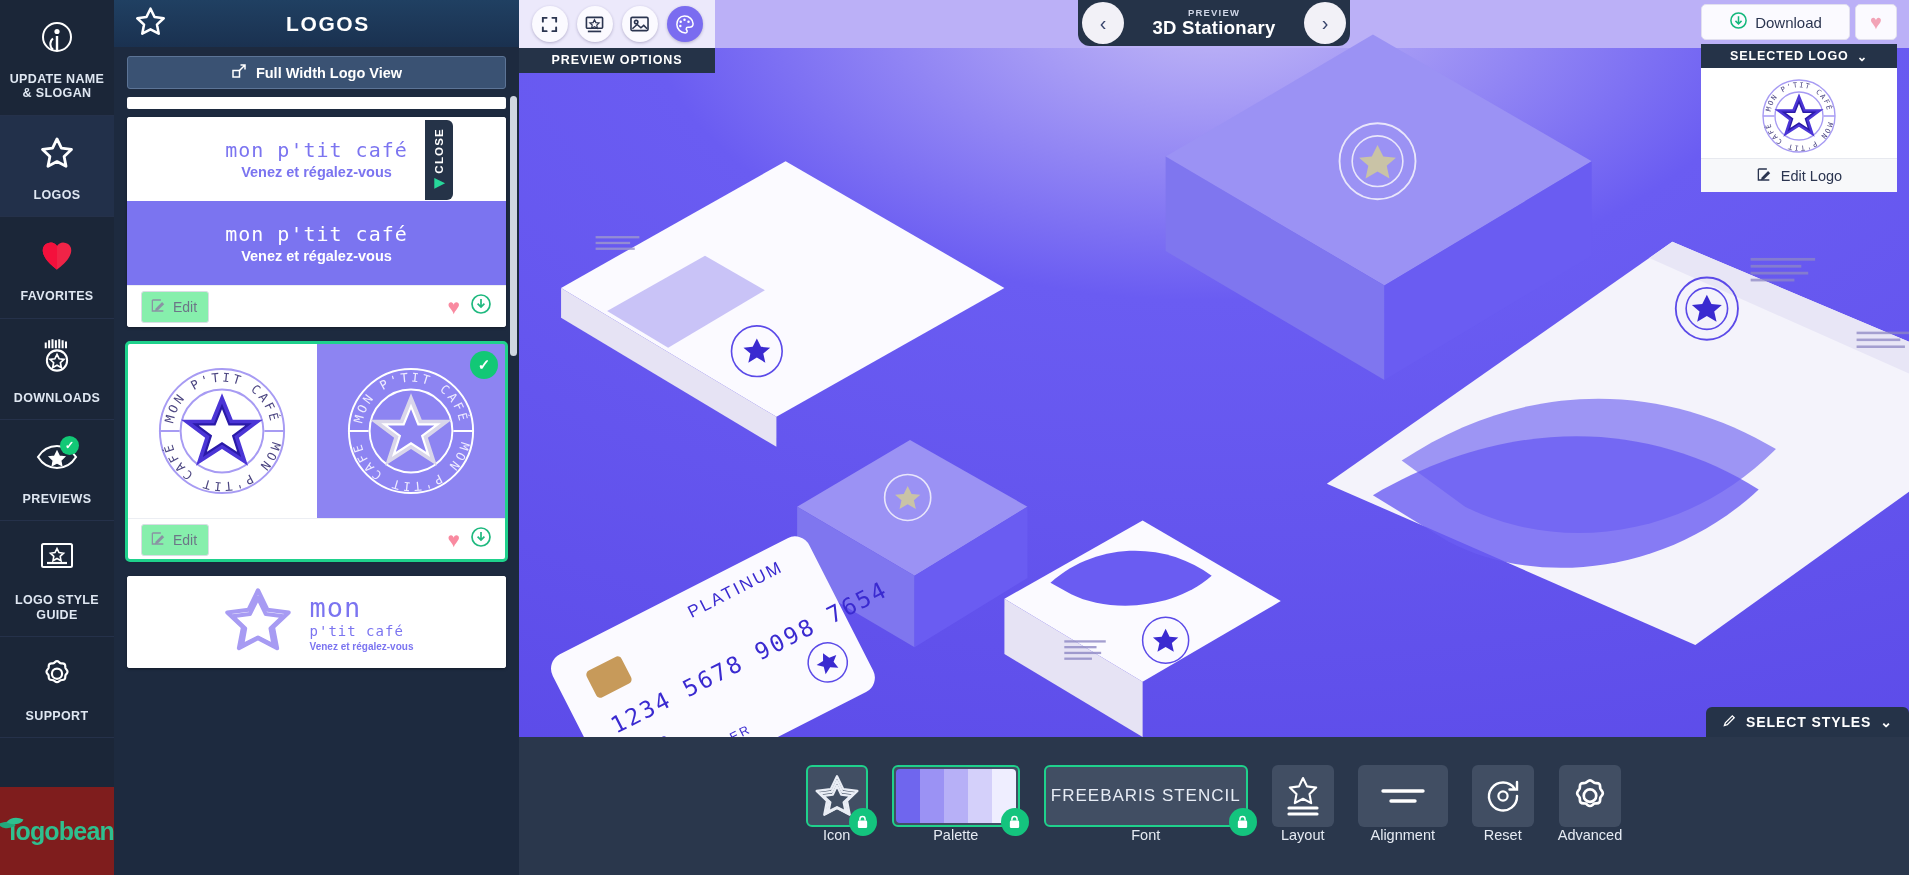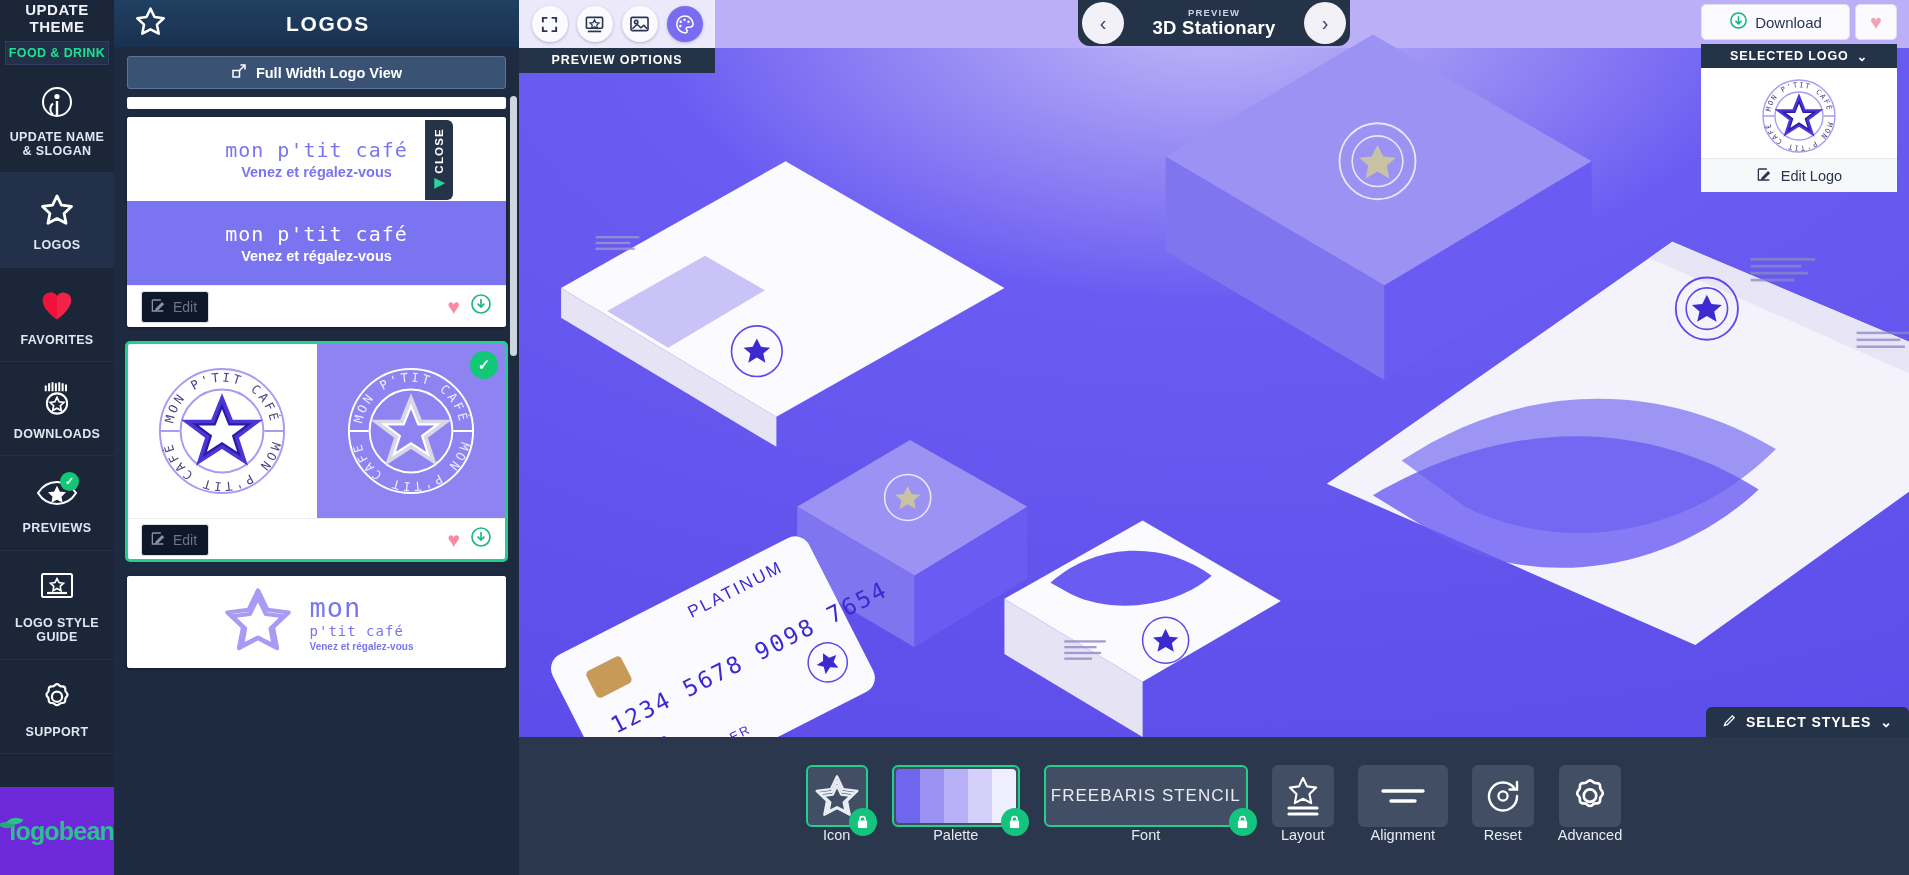--- a/index.html
+++ b/index.html
@@ -28,30 +28,30 @@
     color:#20e08f; font-size:12.5px; font-weight:700; letter-spacing:.4px;
     padding:4px 0; text-align:center;
   }
   .rail-item {
     width:100%; padding:16px 4px 14px; text-align:center;
     border-bottom:1px solid #25314a; position:relative;
   }
   .rail-item.sel { background:#22304a; }
   .rail-item .ic { height:42px; display:flex; align-items:center; justify-content:center; }
   .rail-item .lb {
-    margin-top:7px; font-size:12.5px; font-weight:700; letter-spacing:.35px;
+    margin-top:14px; font-size:12.5px; font-weight:700; letter-spacing:.35px;
     color:#dfe7f2; line-height:1.15;
   }
   .badge-check {
     position:absolute; width:19px; height:19px; border-radius:50%;
     background:#12c876; color:#fff; font-size:11px; line-height:19px;
     top:16px; left:60px; font-weight:700;
   }
   .rail-logo {
-    margin-top:auto; width:100%; height:88px; background:#6d28d9;
+    margin-top:auto; width:100%; height:88px; background:#7f1d1d;
     display:flex; align-items:center; justify-content:center; gap:2px;
   }
   .rail-logo .lg { color:#2fbf8f; font-size:25px; font-weight:700; letter-spacing:-.8px;}
   .leafs { width:22px; height:20px; position:relative; margin-right:-4px; margin-bottom:10px;}
   .leafs i { position:absolute; width:14px; height:10px; background:#2fbf8f; border-radius:0 100% 0 100%; }
   .leafs i:nth-child(1){ transform:rotate(-30deg); left:0; top:4px; background:#23a87b;}
   .leafs i:nth-child(2){ transform:rotate(25deg) scaleX(-1); left:8px; top:0px; }
 
   
   .logospanel {
@@ -93,21 +93,21 @@
     color:#7b74f0; white-space:nowrap; font-weight:400;
   }
   .lc-purple .wordmark { color:#fff; }
   .slogan { font-size:14.5px; font-weight:700; color:#7b74f0; margin-top:2px;}
   .lc-purple .slogan { color:#fff; }
   .lc-foot {
     height:42px; background:#fff; display:flex; align-items:center;
     padding:0 14px; gap:10px; border-top:1px solid #eceef3;
   }
   .edit-btn {
-    border:1px solid #d9dde4; background:#0f172a; border-radius:3px;
+    border:1px solid #d9dde4; background:#86efac; border-radius:3px;
     padding:5px 11px 5px 8px; display:flex; align-items:center; gap:6px;
     font-size:14px; color:#6c7687; cursor:pointer;
   }
   .lc-foot .spacer { flex:1; }
   .heart-ic { color:#f98aa0; font-size:21px; cursor:pointer; }
   .dl-ic { color:#1fb97f; font-size:21px; cursor:pointer; }
   .check-round {
     position:absolute; right:8px; top:8px; width:28px; height:28px; border-radius:50%;
     background:#12c876; color:#fff; font-size:15px; font-weight:700;
     display:flex; align-items:center; justify-content:center; z-index:5;
@@ -244,24 +244,20 @@
   }
   .ubox { width:62px; }
   .wbox { width:90px; }
 </style>
 </head>
 <body>
 
 <div class="app">
 
   <nav class="rail">
-    <div class="rail-top">
-      <div class="ttl">UPDATE THEME</div>
-      <div class="theme-pill">FOOD &amp; DRINK</div>
-    </div>
 
     <div class="rail-item">
       <div class="ic">
         <svg width="34" height="34" viewBox="0 0 34 34" fill="none" stroke="#fff" stroke-width="2">
           <circle cx="17" cy="17" r="14"></circle>
           <circle cx="17" cy="11.5" r="2.6" fill="#fff" stroke="none"></circle>
           <path d="M17 16v15" stroke-width="2.4"></path>
           <path d="M13 18.5a7 7 0 0 0 0 11" stroke-width="2"></path>
         </svg>
       </div>

